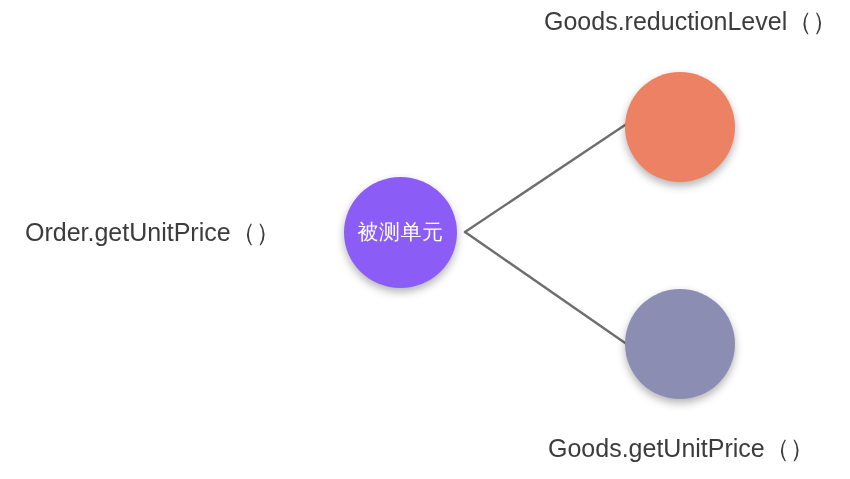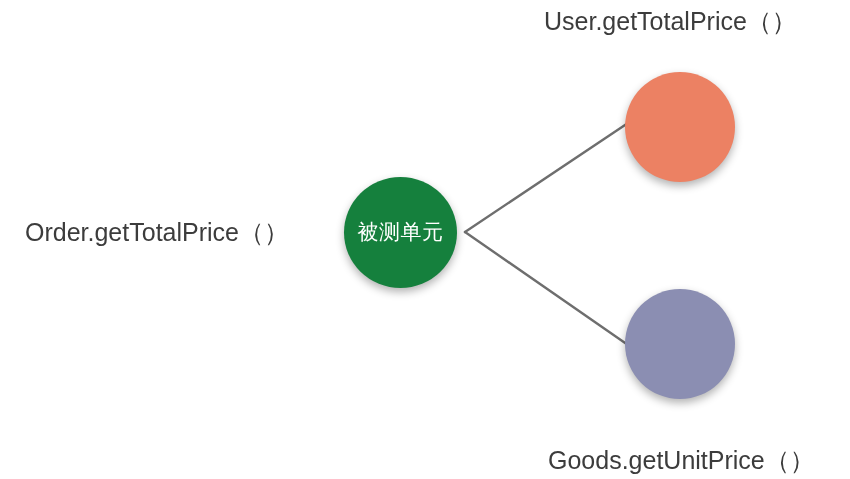--- a/index.html
+++ b/index.html
@@ -46,21 +46,21 @@
     letter-spacing: 0.5px;
     white-space: nowrap;
     font-family: "DejaVu Sans", "Liberation Sans", sans-serif;
   }
 
   #node-center {
     left: 344px;
     top: 177px;
     width: 113px;
     height: 111px;
-    background: #15803d;
+    background: #8b5cf6;
   }
   #node-top {
     left: 625px;
     top: 72px;
     width: 110px;
     height: 110px;
     background: #EC8163;
   }
   #node-bottom {
     left: 625px;
@@ -74,21 +74,21 @@
   .caption {
     position: absolute;
     color: #3C3C3C;
     font-size: 25px;
     line-height: 1;
     white-space: nowrap;
     font-family: "Liberation Sans", "DejaVu Sans", sans-serif;
   }
   #caption-left   { left: 25px;  top: 220px; }
   #caption-top    { left: 544px; top: 9px;   }
-  #caption-bottom { left: 548px; top: 436px; margin-top: 12px; }
+  #caption-bottom { left: 548px; top: 436px; }
 
   
   #watermark {
     position: absolute;
     left: 745px;
     top: 431px;
     width: 100px;
     height: 37px;
     background: rgba(0, 0, 0, 0.09);
     border-radius: 19px;
@@ -120,20 +120,20 @@
   </div>
 
   <div class="node" id="node-bottom">
     <span class="node-label-inner"></span>
   </div>
 
   <div class="node" id="node-center">
     <span class="node-label-inner">被测单元</span>
   </div>
 
-  <div class="caption" id="caption-top">User.getTotalPrice（）</div>
+  <div class="caption" id="caption-top">Goods.reductionLevel（）</div>
 
-  <div class="caption" id="caption-left">Order.getTotalPrice（）</div>
+  <div class="caption" id="caption-left">Order.getUnitPrice（）</div>
 
   <div class="caption" id="caption-bottom">Goods.getUnitPrice（）</div>
 
 
 </div>
 
 </body></html>

